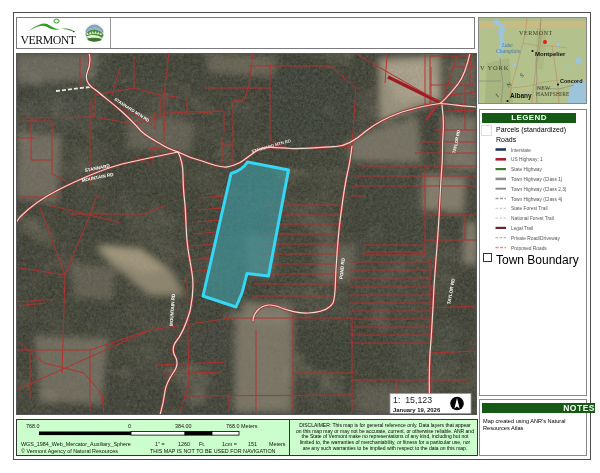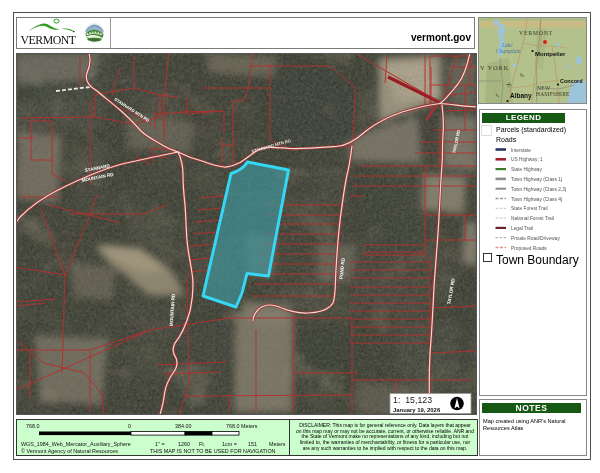--- a/index.html
+++ b/index.html
@@ -28,21 +28,20 @@
     <path d="M2 11.5 C4 7.5 7 5.5 10.5 5.5 C14 5.5 17 7.5 19 11.5 L10.5 9 Z" fill="#93b3cc"></path>
     <path d="M1.5 12 C4 9 7 7.5 10.5 7.8 C14 8.1 17 9.5 19.5 12.5 C19 16 16.5 19.5 10.5 19.5 C5 19.5 2.5 16 1.5 12 Z" fill="#4b8a35"></path>
     <path d="M3.5 10.5 l1.3 2.6 h-2.6 Z M6.2 9.5 l1.4 2.8 h-2.8 Z M8.8 9 l1.4 2.8 h-2.8 Z M11.5 9 l1.4 2.8 h-2.8 Z M14.2 9.5 l1.4 2.8 h-2.8 Z M16.8 10.5 l1.3 2.6 h-2.6 Z" fill="#dcebd2"></path>
     <path d="M2 14.5 C6 12.5 10 12.5 14 13.7 C16.5 14.5 18 15.7 19 17 C15.5 16.2 10.5 15.5 6.5 16 C4.5 16.2 3 15.3 2 14.5 Z" fill="#e8f0e4"></path>
     <path d="M3 17.5 C7.5 15.8 12.5 15.8 18 17.8 C14.5 20 7.5 20.3 3 17.5 Z" fill="#3c7030"></path>
   </svg>
 
   <div class="abs" style="left:93px;top:0;width:1px;height:30px;background:#999;"></div>
 
 
-  <div class="abs" style="left:330px;top:14px;width:124px;text-align:right;font-size:10px;font-weight:bold;color:#000;">vermont.gov</div>
 </div>
 
 <svg id="map" class="abs" style="left:16px;top:53px;" width="461" height="362" viewBox="0 0 461 362">
   <defs>
     <filter id="blur6" x="-30%" y="-30%" width="160%" height="160%">
         <feGaussianBlur stdDeviation="3.5"></feGaussianBlur>
       </filter>
     <filter id="blur3" x="-30%" y="-30%" width="160%" height="160%">
         <feGaussianBlur stdDeviation="3"></feGaussianBlur>
       </filter>
@@ -328,21 +327,21 @@
     <circle cx="79" cy="66.5" r="1.1" fill="#111"></circle>
     <text x="81" y="65" font-size="5.5" font-weight="bold" fill="#111">Concord</text>
     <text x="58" y="72" font-family="Liberation Serif" font-size="5.5" letter-spacing="0.3" fill="#3c3c28">NEW</text>
     <text x="57" y="78" font-family="Liberation Serif" font-size="5.5" letter-spacing="0.2" fill="#3c3c28">HAMPSHIRE</text>
     <circle cx="28.5" cy="83" r="1.1" fill="#111"></circle>
     <text x="31" y="80" font-size="6.5" font-weight="bold" fill="#111">Albany</text>
   </svg>
 </div>
 
 <div class="abs" style="left:479px;top:109px;width:106px;height:285px;border:1px solid #888;background:#fff;">
-  <div class="abs" style="left:2px;top:3px;width:83px;height:10px;background:#155915;color:#fff;font-size:8px;font-weight:bold;text-align:center;line-height:10.5px;letter-spacing:0.4px;">LEGEND</div>
+  <div class="abs" style="left:2px;top:3px;width:94px;height:10px;background:#155915;color:#fff;font-size:8px;font-weight:bold;text-align:center;line-height:10.5px;letter-spacing:0.4px;">LEGEND</div>
   <div class="abs" style="left:1px;top:15px;width:9px;height:9px;border:1px solid #ddd;background:#fff;"></div>
   <div class="abs" style="left:16px;top:16px;font-size:7px;color:#000;">Parcels (standardized)</div>
   <div class="abs" style="left:16px;top:26px;font-size:7px;color:#000;">Roads</div>
   <svg class="abs" style="left:0;top:34px;" width="106" height="120" viewBox="0 0 106 120">
     <g font-size="4.8" fill="#555">
       <line x1="15.5" y1="5.5" x2="26" y2="5.5" stroke="#26375f" stroke-width="2.6"></line>
         <text x="31" y="7.5">Interstate</text>
       <line x1="15.5" y1="15.3" x2="26" y2="15.3" stroke="#a51f2f" stroke-width="2.6"></line>
         <text x="31" y="17.3">US Highway; 1</text>
       <line x1="15.5" y1="25.1" x2="26" y2="25.1" stroke="#3a7a28" stroke-width="2.2"></line>
@@ -363,15 +362,15 @@
         <text x="31" y="95.7">Private Road/Driveway</text>
       <line x1="15.5" y1="103.5" x2="26" y2="103.5" stroke="#e98a8a" stroke-width="1.4" stroke-dasharray="3 1.5"></line>
         <text x="31" y="105.5">Proposed Roads</text>
     </g>
   </svg>
   <div class="abs" style="left:3px;top:143px;width:7px;height:7px;border:1px solid #333;background:#fff;"></div>
   <div class="abs" style="left:16px;top:143px;font-size:12px;color:#000;">Town Boundary</div>
 </div>
 
 <div class="abs" style="left:479px;top:399px;width:106px;height:55px;border:1px solid #888;background:#fff;">
-  <div class="abs" style="left:2px;top:3px;width:99px;height:10px;background:#155915;color:#fff;font-size:8.5px;font-weight:bold;text-align:center;line-height:10.5px;letter-spacing:0.5px;">NOTES</div>
+  <div class="abs" style="left:2px;top:3px;width:113px;height:10px;background:#155915;color:#fff;font-size:8.5px;font-weight:bold;text-align:right;line-height:10.5px;letter-spacing:0.5px;">NOTES</div>
   <div class="abs" style="left:3px;top:18px;width:84px;font-size:5.6px;line-height:6.6px;color:#000;">Map created using ANR's Natural Resources Atlas</div>
 </div>
 
 </body></html>

